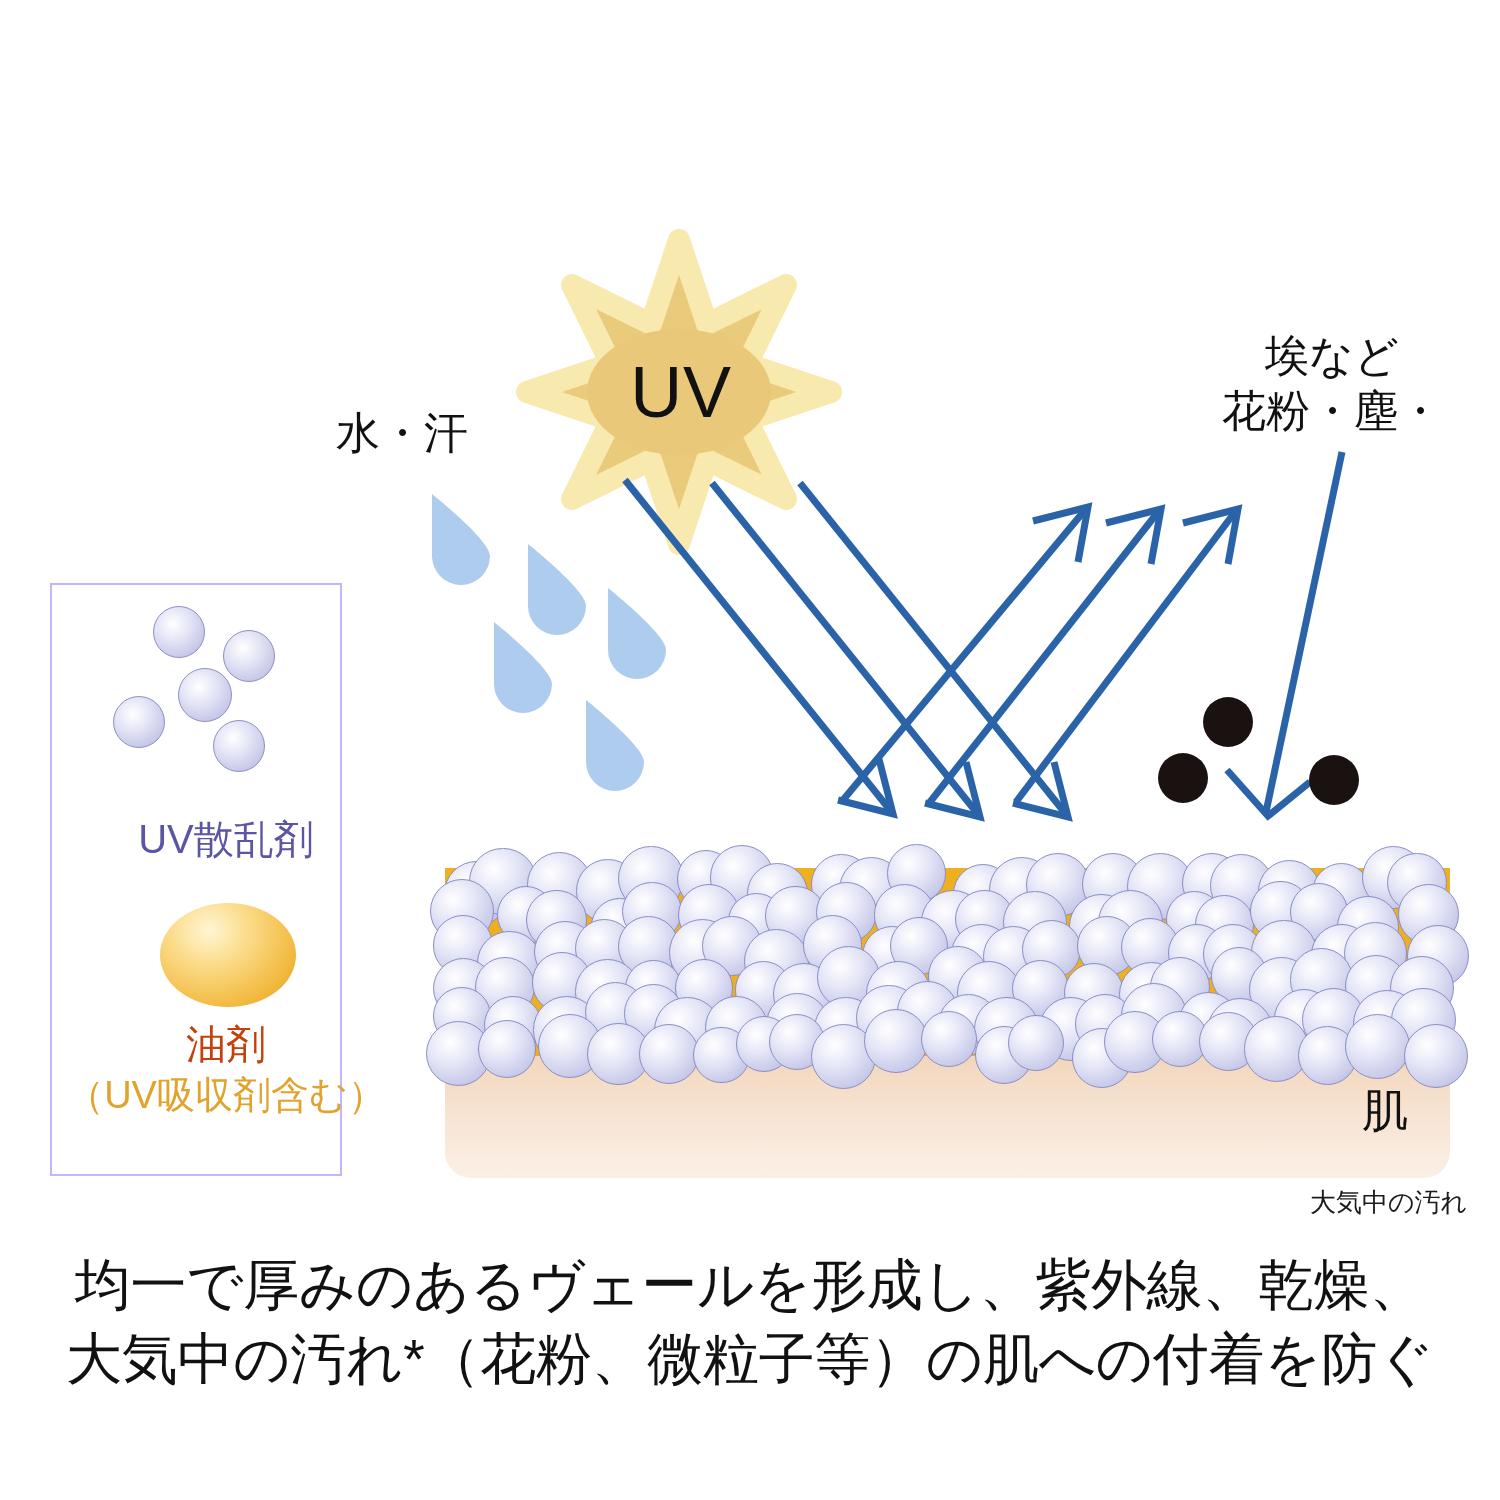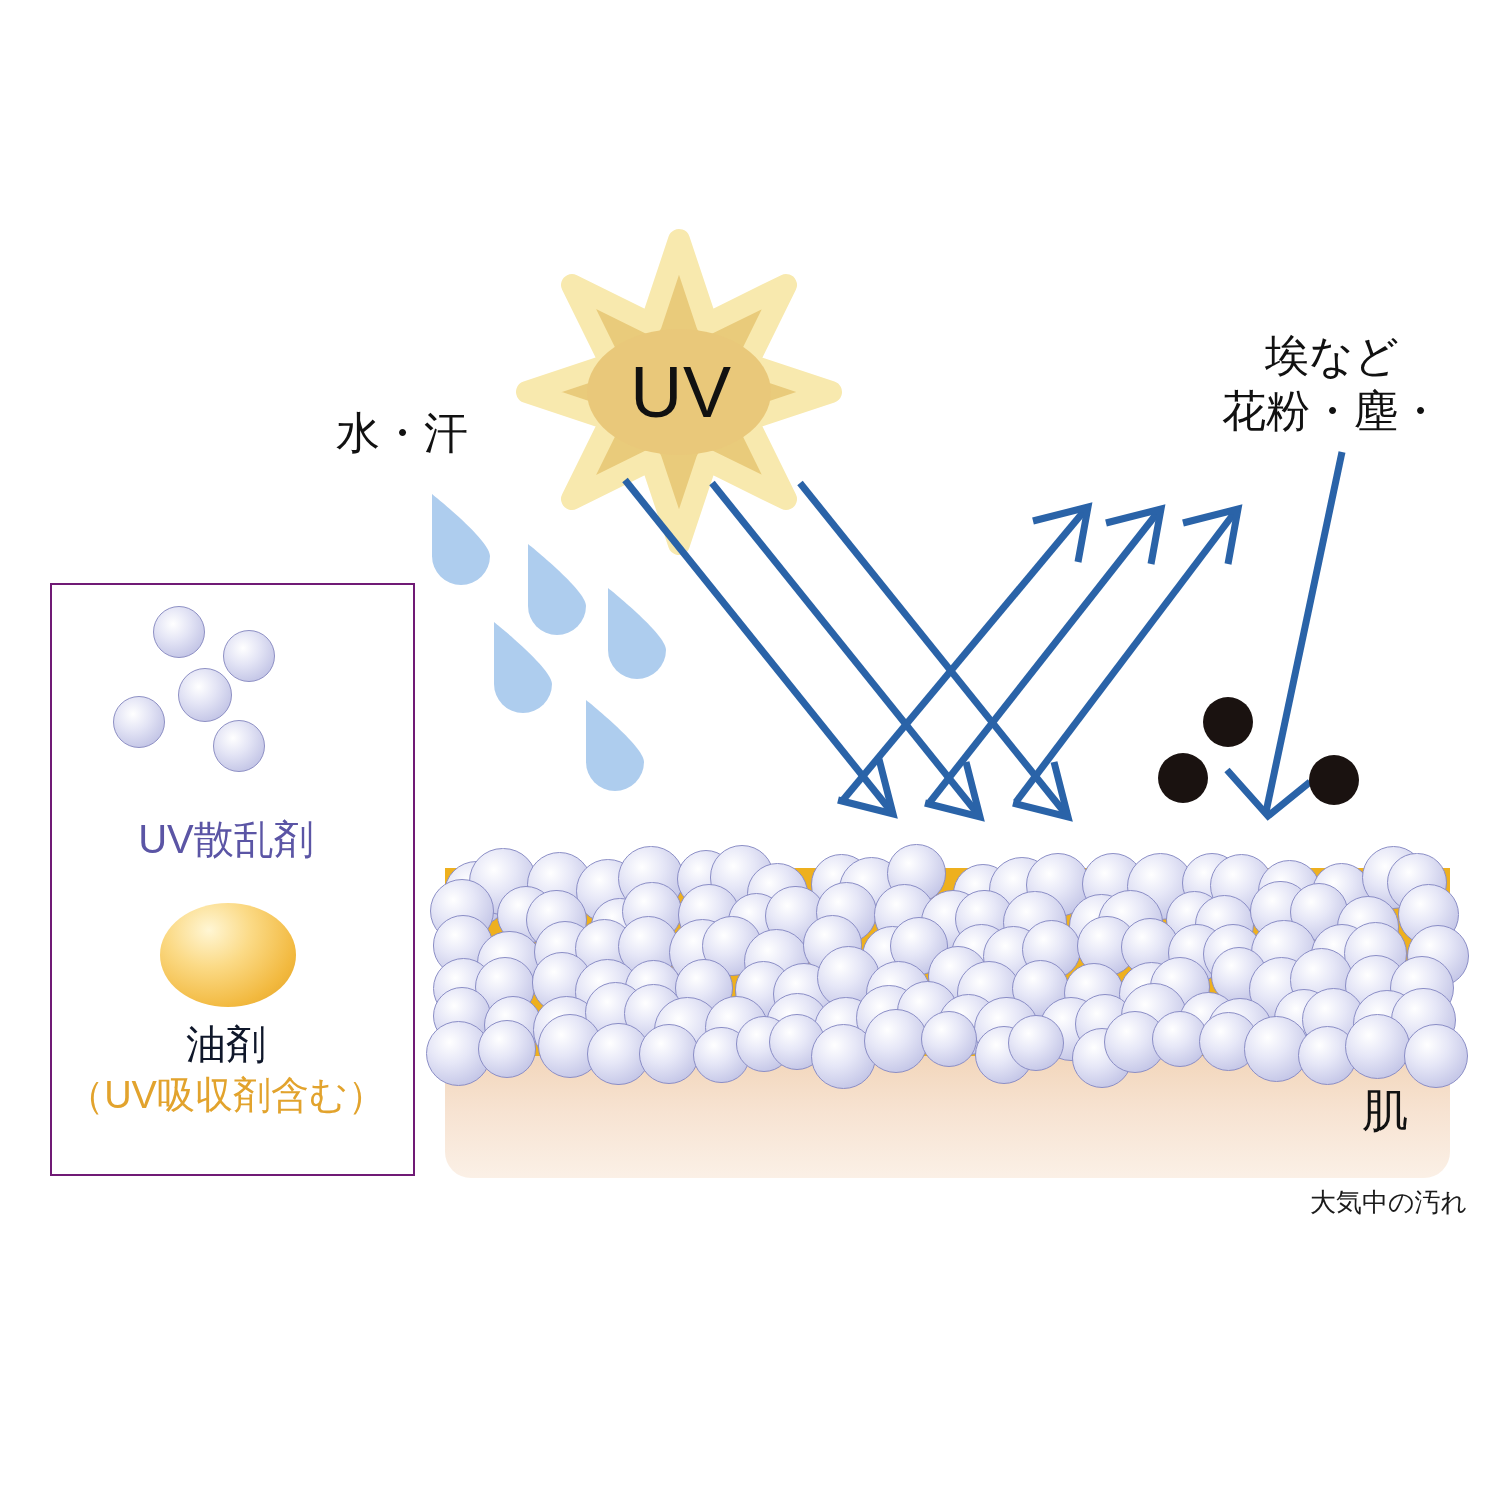--- a/index.html
+++ b/index.html
@@ -21,40 +21,40 @@
   .title-rule{height:2px;background:#1a1a1a;flex:0 0 auto;}
   .title-rule.left{width:168px;margin-right:30px;}
   .title-rule.right{width:172px;margin-left:26px;}
   .title-text{
     font-size:66px;letter-spacing:0.01em;white-space:nowrap;
     font-weight:400;color:#111;line-height:1;
   }
 
   
   .legend-box{
-    position:absolute;left:50px;top:583px;width:365px;height:593px;
-    border:2px solid #701a75;background:#fff;box-sizing:border-box;
+    position:absolute;left:50px;top:583px;width:292px;height:593px;
+    border:2px solid #c4b5fd;background:#fff;box-sizing:border-box;
   }
   .legend-particles{position:absolute;left:0;top:18px;width:348px;height:210px;}
   .lp{
     position:absolute;border-radius:50%;
     background:radial-gradient(circle at 38% 34%, #ffffff 0%, #e3e4f5 38%, #c3c5e6 78%, #b0b3de 100%);
     border:1.6px solid #8d8fc4;
   }
   .legend-label{
     position:absolute;left:0;width:348px;text-align:center;
     font-size:40px;line-height:1.15;white-space:nowrap;
   }
   .legend-label.scatter{top:231px;color:#5b55a5;}
   .legend-oil-wrap{position:absolute;left:0;top:310px;width:348px;height:130px;}
   .legend-oil{
     position:absolute;left:108px;top:8px;width:136px;height:104px;border-radius:50%;
     background:radial-gradient(ellipse at 36% 26%, #fff6d4 0%, #fbda86 34%, #f2b93f 72%, #e09f24 100%);
   }
-  .legend-label.oil{top:436px;color:#0f172a;}
+  .legend-label.oil{top:436px;color:#c2410c;}
   .legend-label.oil2{top:489px;color:#e2a32d;font-size:38px;}
 
   
   .sun{position:absolute;left:519px;top:242px;width:320px;height:300px;text-decoration:underline;}
   .sun-uv{
     position:absolute;left:0;top:0;width:320px;height:300px;
     display:flex;align-items:center;justify-content:center;
     font-size:72px;font-weight:400;color:#111;letter-spacing:0.01em;
     padding-left:4px;box-sizing:border-box;
   }
@@ -339,14 +339,18 @@
         <div class="vp" style="left: 798.758px; top: 147.844px; width: 63.7098px; height: 63.7098px;"></div>
         <div class="vp" style="left: 852.713px; top: 157.792px; width: 57.2787px; height: 57.2787px;"></div>
         <div class="vp" style="left: 900.188px; top: 146.149px; width: 63.1751px; height: 63.1751px;"></div>
         <div class="vp" style="left: 958.621px; top: 155.597px; width: 62.136px; height: 62.136px;"></div>
       </div>
   </div>
 
   <div class="lbl lbl-skin">肌</div>
   <div class="lbl lbl-image">大気中の汚れ</div>
 
+  <div class="body-copy">
+    <div>均一で厚みのあるヴェールを形成し、紫外線、乾燥、</div>
+    <div>大気中の汚れ*（花粉、微粒子等）の肌への付着を防ぐ</div>
+  </div>
 
 </div>
 
 </body></html>

